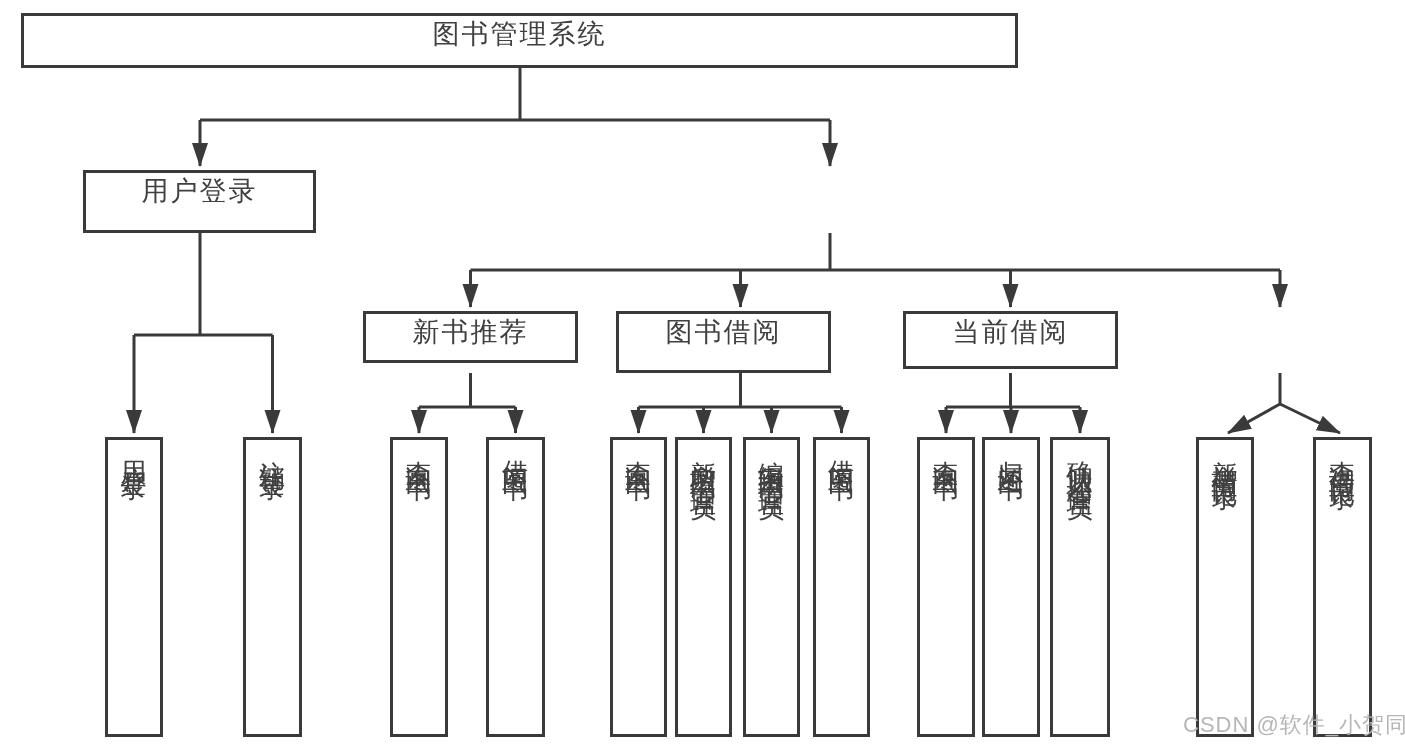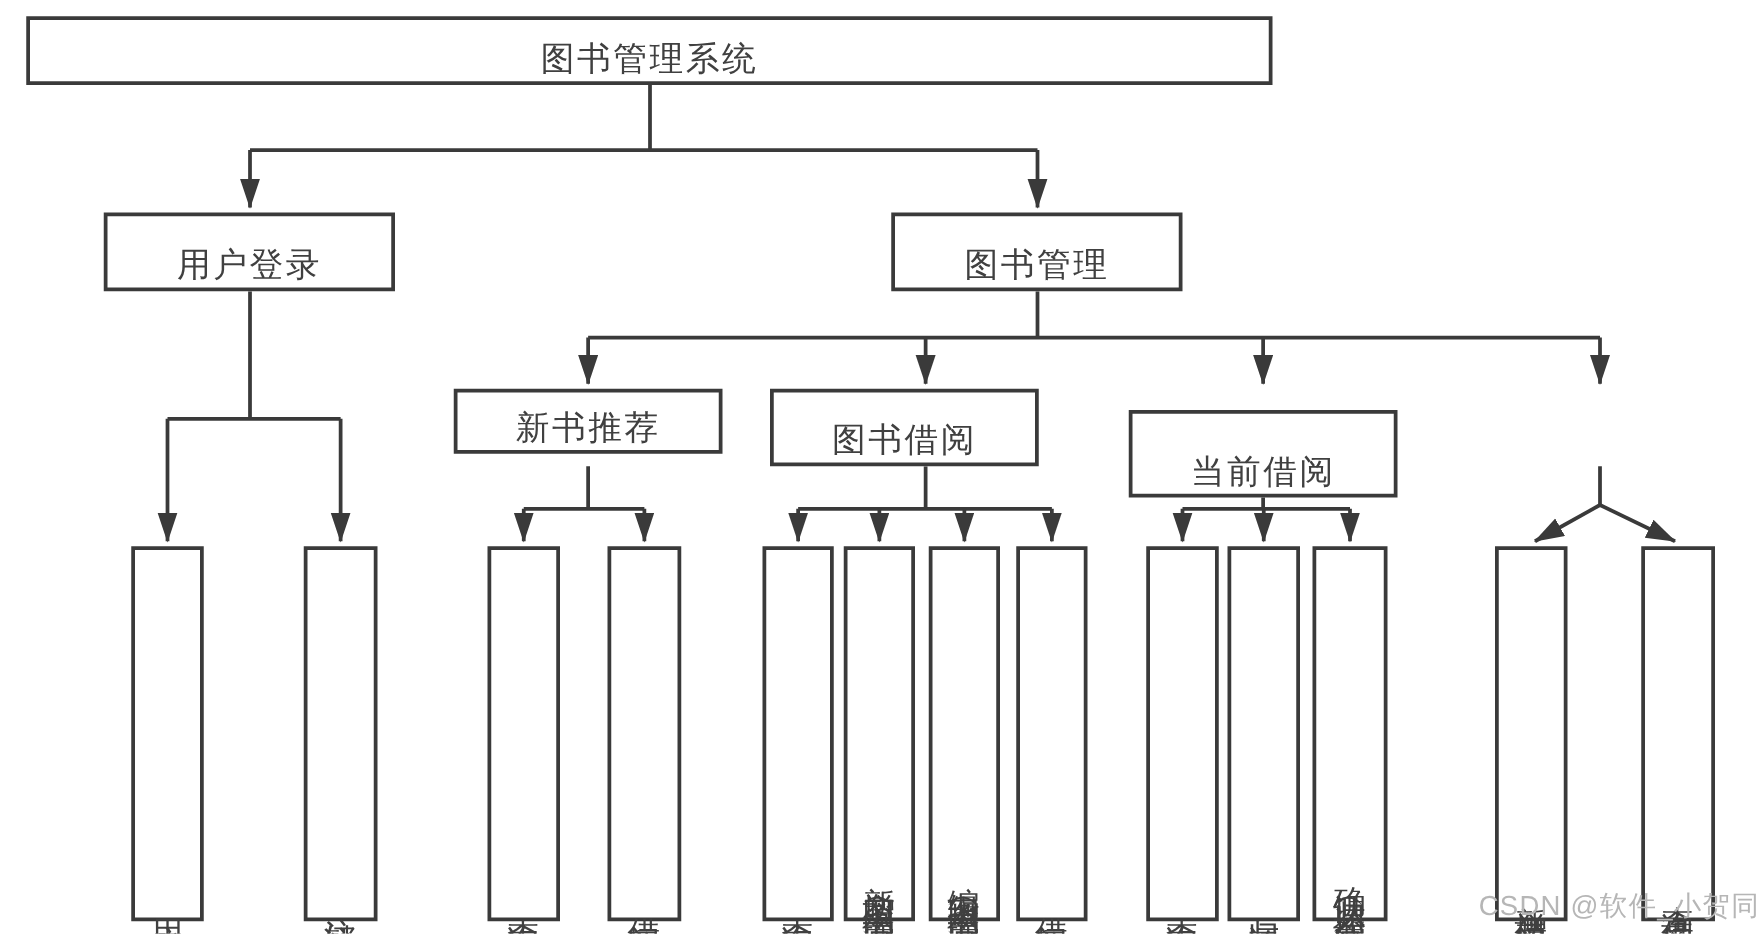--- a/index.html
+++ b/index.html
@@ -12,21 +12,21 @@
   .canvas{
     position:relative;width:1405px;height:747px;
     background:var(--background);
     font-family:"Liberation Sans","DejaVu Sans",sans-serif;
     overflow:hidden;
   }
   .box{
     position:absolute;background:#fff;
     border:3px solid var(--line);
     box-sizing:border-box;
-    display:flex;align-items:flex-end;justify-content:center;
+    display:flex;align-items:flex-start;justify-content:center;
     color:var(--text);
     z-index:2;
   }
   .box.h span{font-size:27px;letter-spacing:2px;white-space:nowrap;}
   .box.v span{
     writing-mode:vertical-rl;text-orientation:mixed;
     font-size:26px;letter-spacing:5px;line-height:1;
   }
   svg.connectors{position:absolute;left:0;top:0;width:1405px;height:747px;z-index:1;}
   .conn{stroke:var(--line);stroke-width:3;fill:none;}
@@ -103,31 +103,28 @@
     </g>
   </svg>
 
   <div class="box h" style="left:21px;top:13px;width:997px;height:55px">
     <span>图书管理系统</span>
   </div>
 
   <div class="box h" style="left:83px;top:170px;width:233px;height:63px">
     <span>用户登录</span>
   </div>
-  <div class="box h" style="left:713px;top:170px;width:233px;height:63px">
-    <span>图书管理</span>
-  </div>
 
   <div class="box h" style="left:363px;top:311px;width:215px;height:52px">
     <span>新书推荐</span>
   </div>
   <div class="box h" style="left:616px;top:311px;width:215px;height:62px">
     <span>图书借阅</span>
   </div>
-  <div class="box h" style="left:903px;top:328px;width:215px;height:70px">
+  <div class="box h" style="left:903px;top:311px;width:215px;height:58px">
     <span>当前借阅</span>
   </div>
 
   <div class="box v" style="left:105px;top:437px;width:58px;height:300px">
     <span>用户登录</span>
   </div>
   <div class="box v" style="left:243px;top:437px;width:59px;height:300px">
     <span>注销登录</span>
   </div>
 

